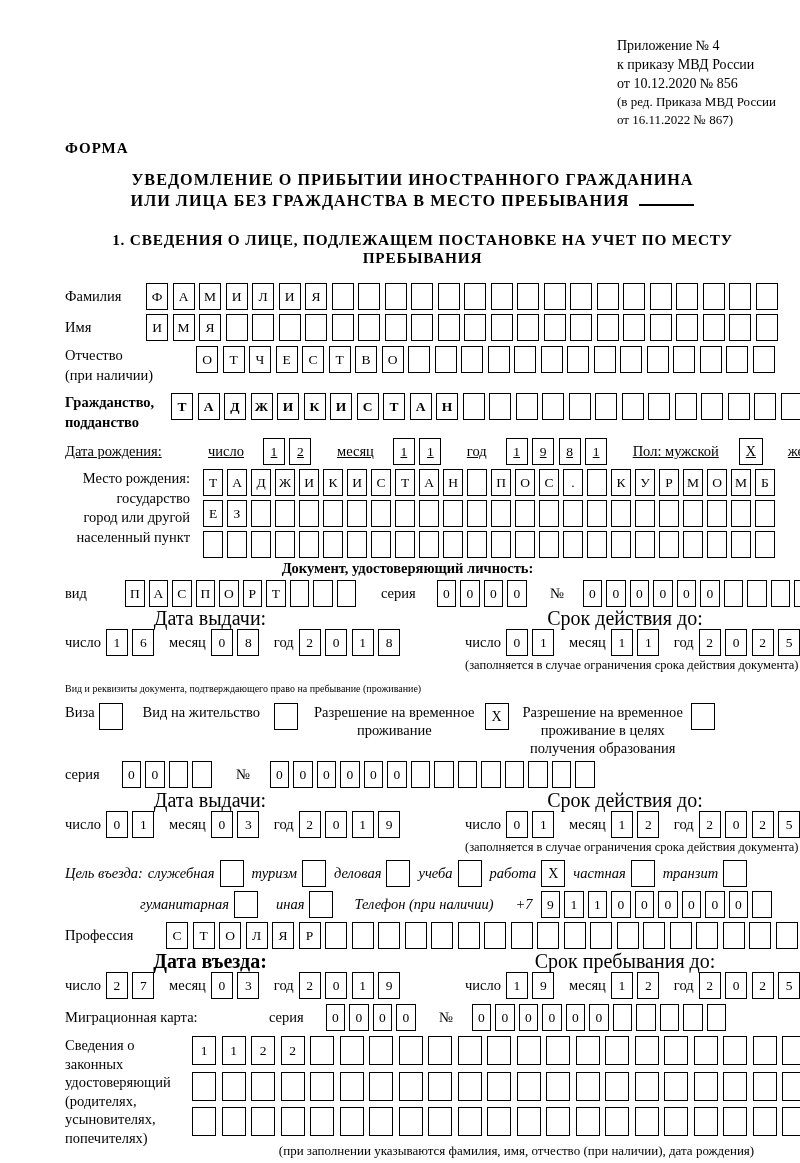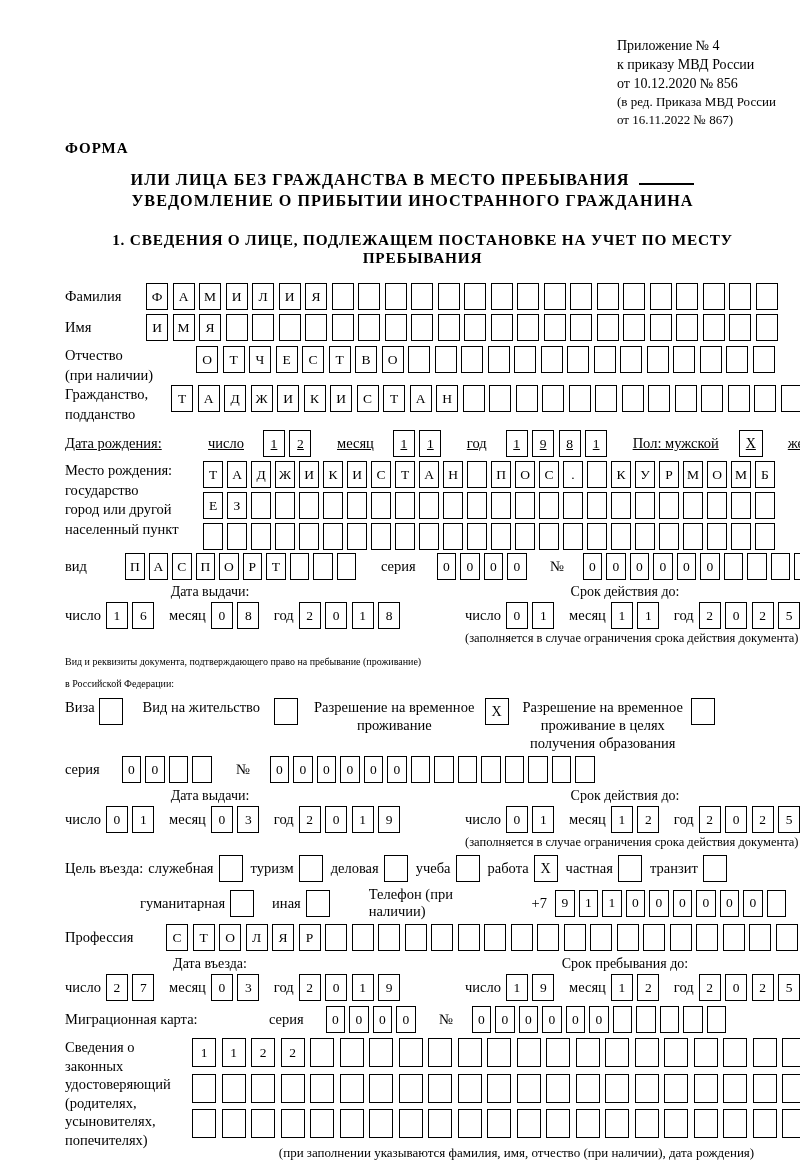--- a/index.html
+++ b/index.html
@@ -20,41 +20,41 @@
   .lbl { font-size:14.5px; line-height:19.5px; flex:0 0 auto; padding-top:4px; }
   .lbl.nopad { padding-top:0; }
   .boxes { display:flex; flex-wrap:nowrap; }
   .cb { width:22px; height:27px; border:1.6px solid #000; display:inline-flex; align-items:center;
         justify-content:center; font-size:13.5px; margin-right:4.5px; flex:0 0 auto; background:#fff; }
   .bp .cb { width:20px; margin-right:4px; }
   .mid .cb { width:19.5px; margin-right:4px; }
   .rep .cb { width:24px; height:29px; margin-right:5.5px; }
   .chk { width:24px; height:27px; border:1.6px solid #000; display:inline-flex; align-items:center;
          justify-content:center; font-size:14px; flex:0 0 auto; }
-  .w68{width:68px;} .w93{width:93px;} .w118{width:118px;} .w125{width:125px;} .w130{width:130px;} .w114{width:114px;}
+  .w68{width:68px;} .w93{width:93px;} .w118{width:118px;} .w125{width:125px;text-align:right;} .w130{width:130px;} .w114{width:114px;}
 
   
   .datesec { display:flex; margin-top:3px; }
   .dcol { display:flex; flex-direction:column; }
   .dcol.l { width:400px; }
   .dcol.r { width:320px; }
-  .dhead { text-align:center; font-size:14px; line-height:17px; }
+  .dhead { text-align:center; font-size:20px; line-height:17px; }
   .dfields { display:flex; align-items:center; margin-top:2px; }
   .dfields .t { font-size:14.5px; margin-right:5px; }
   .dfields .gap { margin-left:10px; }
   .dnote { font-size:12.5px; line-height:15px; text-align:right; margin-top:2px; white-space:nowrap; }
 
   .intro { font-size:10px; line-height:22px; margin-top:5px; }
   .visarow { display:flex; align-items:flex-start; margin-top:3px; }
   .vitem { display:flex; align-items:flex-start; }
   .vlbl { font-size:14.5px; line-height:18px; text-align:center; }
   .docheading { text-align:center; font-weight:bold; font-size:14.5px; margin-top:2px; margin-right:40px; }
 
   .purp { display:flex; align-items:center; margin-top:5px; }
-  .purp .t { font-size:14.5px; }
+  .purp .t { font-size:14.5px;font-style:italic; }
   .pitem { display:flex; align-items:center; margin-left:8px; }
   .pitem .t { margin-right:5px; }
 
   .repnote { font-size:13px; margin-top:4px; text-align:center; }
   .repboxes .boxes { margin-bottom:6.5px; }
   .replbl div { line-height:18.5px; }
 </style>
 </head>
 <body>
 
@@ -64,22 +64,22 @@
     <div>Приложение № 4</div>
     <div>к приказу МВД России</div>
     <div>от 10.12.2020 № 856</div>
     <div class="small">(в ред. Приказа МВД России</div>
     <div class="small">от 16.11.2022 № 867)</div>
   </div>
 
   <div class="forma">ФОРМА</div>
 
   <div class="title">
+    <div>УВЕДОМЛЕНИЕ О ПРИБЫТИИ ИНОСТРАННОГО ГРАЖДАНИНА</div>
     <div><span>ИЛИ ЛИЦА БЕЗ ГРАЖДАНСТВА В МЕСТО ПРЕБЫВАНИЯ</span><span class="blank"></span></div>
-    <div>УВЕДОМЛЕНИЕ О ПРИБЫТИИ ИНОСТРАННОГО ГРАЖДАНИНА</div>
   </div>
 
   <div class="sechead">1. СВЕДЕНИЯ О ЛИЦЕ, ПОДЛЕЖАЩЕМ ПОСТАНОВКЕ НА УЧЕТ ПО МЕСТУ ПРЕБЫВАНИЯ</div>
 
   <div class="row" style="margin-top:16px;">
     <div class="lbl w68">Фамилия</div>
     <div class="boxes">
         <span class="cb">Ф</span>
         <span class="cb">А</span>
         <span class="cb">М</span>
@@ -161,21 +161,21 @@
         <span class="cb"></span>
         <span class="cb"></span>
         <span class="cb"></span>
         <span class="cb"></span>
         <span class="cb"></span>
         <span class="cb"></span>
         <span class="cb"></span>
       </div>
   </div>
 
-  <div class="row" style="margin-top:0;">
+  <div class="row" style="margin-top:8px;font-weight:bold;">
     <div class="lbl w93 nopad">
       <div>Гражданство,</div>
       <div>подданство</div>
     </div>
     <div class="boxes">
         <span class="cb">Т</span>
         <span class="cb">А</span>
         <span class="cb">Д</span>
         <span class="cb">Ж</span>
         <span class="cb">И</span>
@@ -308,20 +308,21 @@
           <span class="cb"></span>
           <span class="cb"></span>
           <span class="cb"></span>
           <span class="cb"></span>
           <span class="cb"></span>
           <span class="cb"></span>
         </div>
     </div>
   </div>
 
+  <div class="docheading">Документ, удостоверяющий личность:</div>
 
   <div class="row mid" style="margin-top:3px; align-items:center;">
     <div class="lbl nopad" style="width:47px;">вид</div>
     <div class="boxes">
         <span class="cb">П</span>
         <span class="cb">А</span>
         <span class="cb">С</span>
         <span class="cb">П</span>
         <span class="cb">О</span>
         <span class="cb">Р</span>
@@ -396,21 +397,20 @@
             <span class="cb">2</span>
             <span class="cb">5</span>
           </div>
       </div>
       <div class="dnote">(заполняется в случае ограничения срока действия документа)</div>
     </div>
   </div>
 
   <div class="intro">
     <div>Вид и реквизиты документа, подтверждающего право на пребывание (проживание)</div>
-    <div>в Российской Федерации:</div>
   </div>
 
   <div class="visarow">
     <div class="vitem">
       <span class="vlbl">Виза</span>
       <span class="chk" style="margin-left:4px;"></span>
     </div>
     <div class="vitem" style="margin-left:20px;">
       <span class="vlbl">Вид на жительство</span>
       <span class="chk" style="margin-left:14px;"></span>
@@ -541,21 +541,21 @@
 
   <div class="purp mid" style="margin-top:4px; padding-left:75px;">
     <div class="pitem" style="margin-left:0;">
       <span class="t">гуманитарная</span>
       <span class="chk"></span>
     </div>
     <div class="pitem" style="margin-left:18px;">
       <span class="t">иная</span>
       <span class="chk"></span>
     </div>
-    <span class="t" style="margin-left:39px;">Телефон (при наличии)</span>
+    <span class="t" style="margin-left:21px;">Телефон (при наличии)</span>
     <span class="t" style="margin-left:22px;margin-right:8px;">+7</span>
     <div class="boxes">
         <span class="cb">9</span>
         <span class="cb">1</span>
         <span class="cb">1</span>
         <span class="cb">0</span>
         <span class="cb">0</span>
         <span class="cb">0</span>
         <span class="cb">0</span>
         <span class="cb">0</span>
@@ -589,21 +589,21 @@
         <span class="cb"></span>
         <span class="cb"></span>
         <span class="cb"></span>
         <span class="cb"></span>
         <span class="cb"></span>
       </div>
   </div>
 
   <div class="datesec" style="margin-top:4px;">
     <div class="dcol l">
-      <div class="dhead" style="margin-right:110px;">Дата въезда:</div>
+      <div class="dhead" style="margin-right:110px;font-weight:bold;">Дата въезда:</div>
       <div class="dfields">
         <span class="t">число</span>
         <div class="boxes">
             <span class="cb">2</span>
             <span class="cb">7</span>
           </div>
         <span class="t gap">месяц</span>
         <div class="boxes">
             <span class="cb">0</span>
             <span class="cb">3</span>

